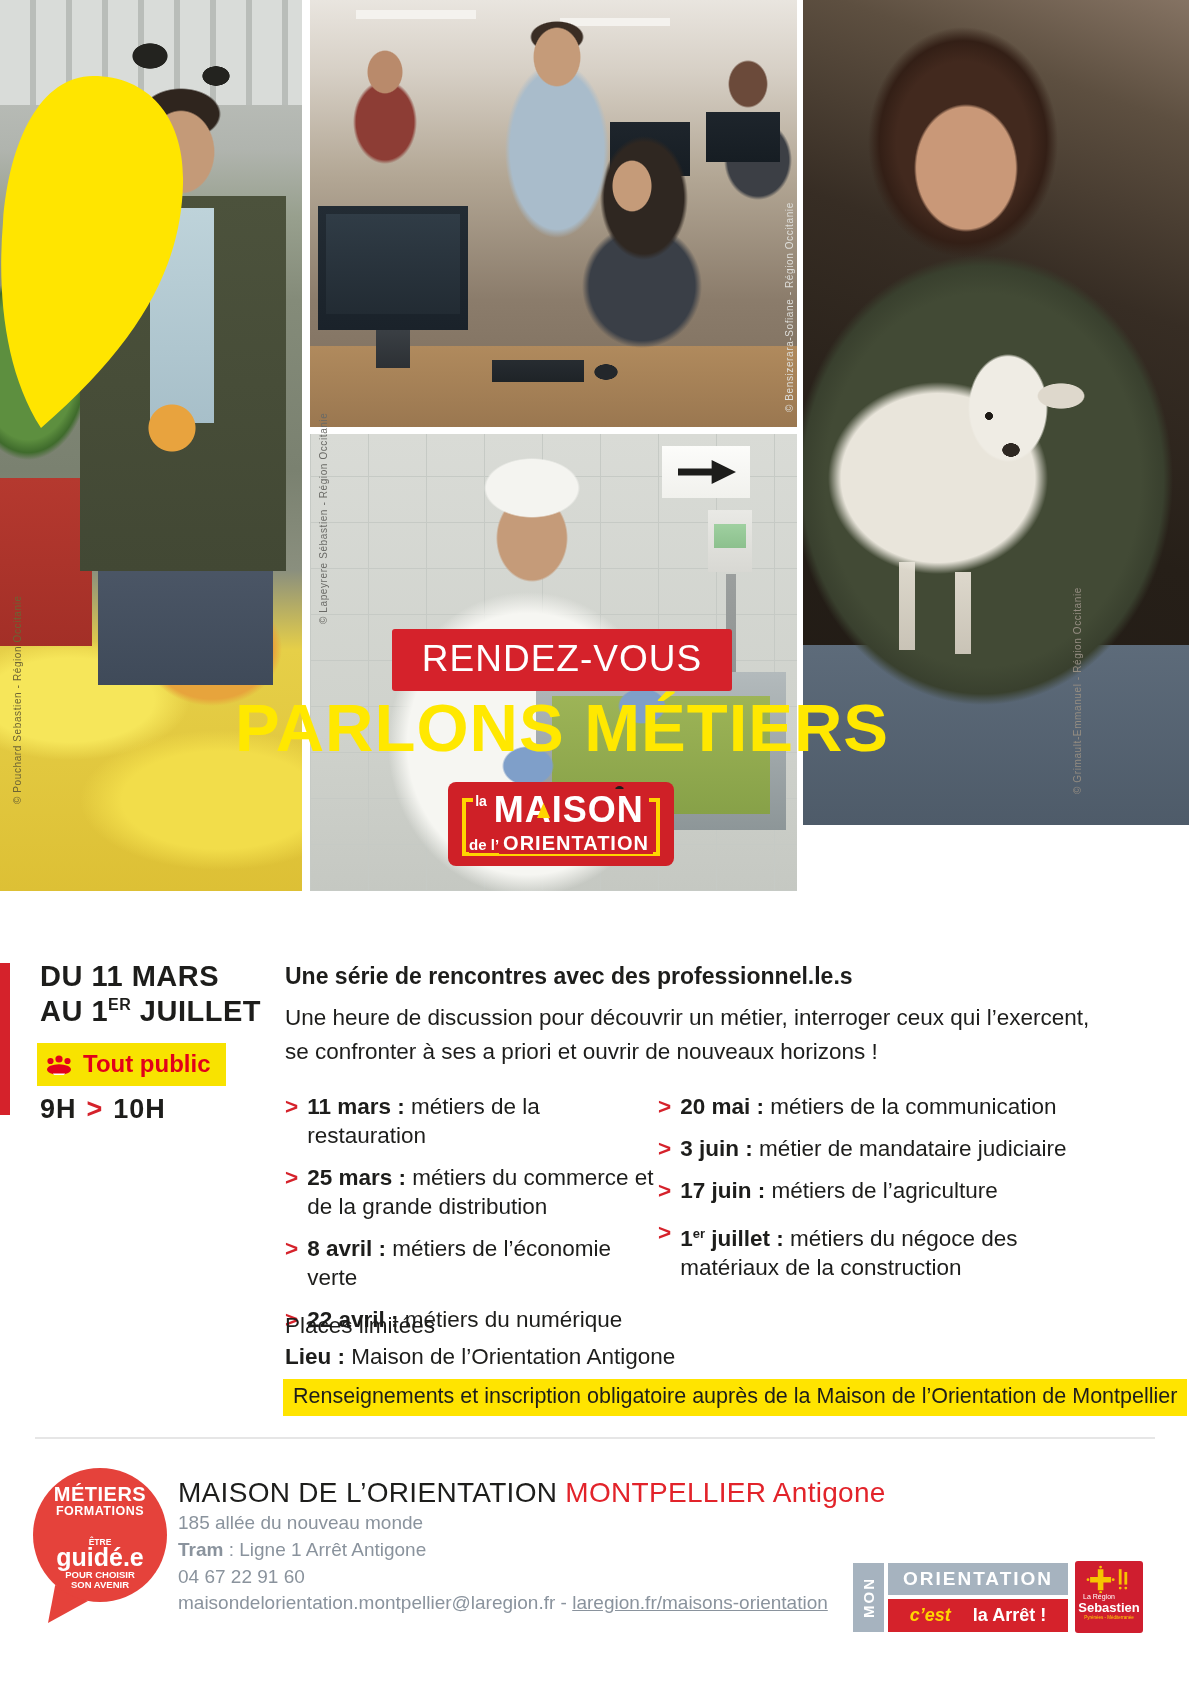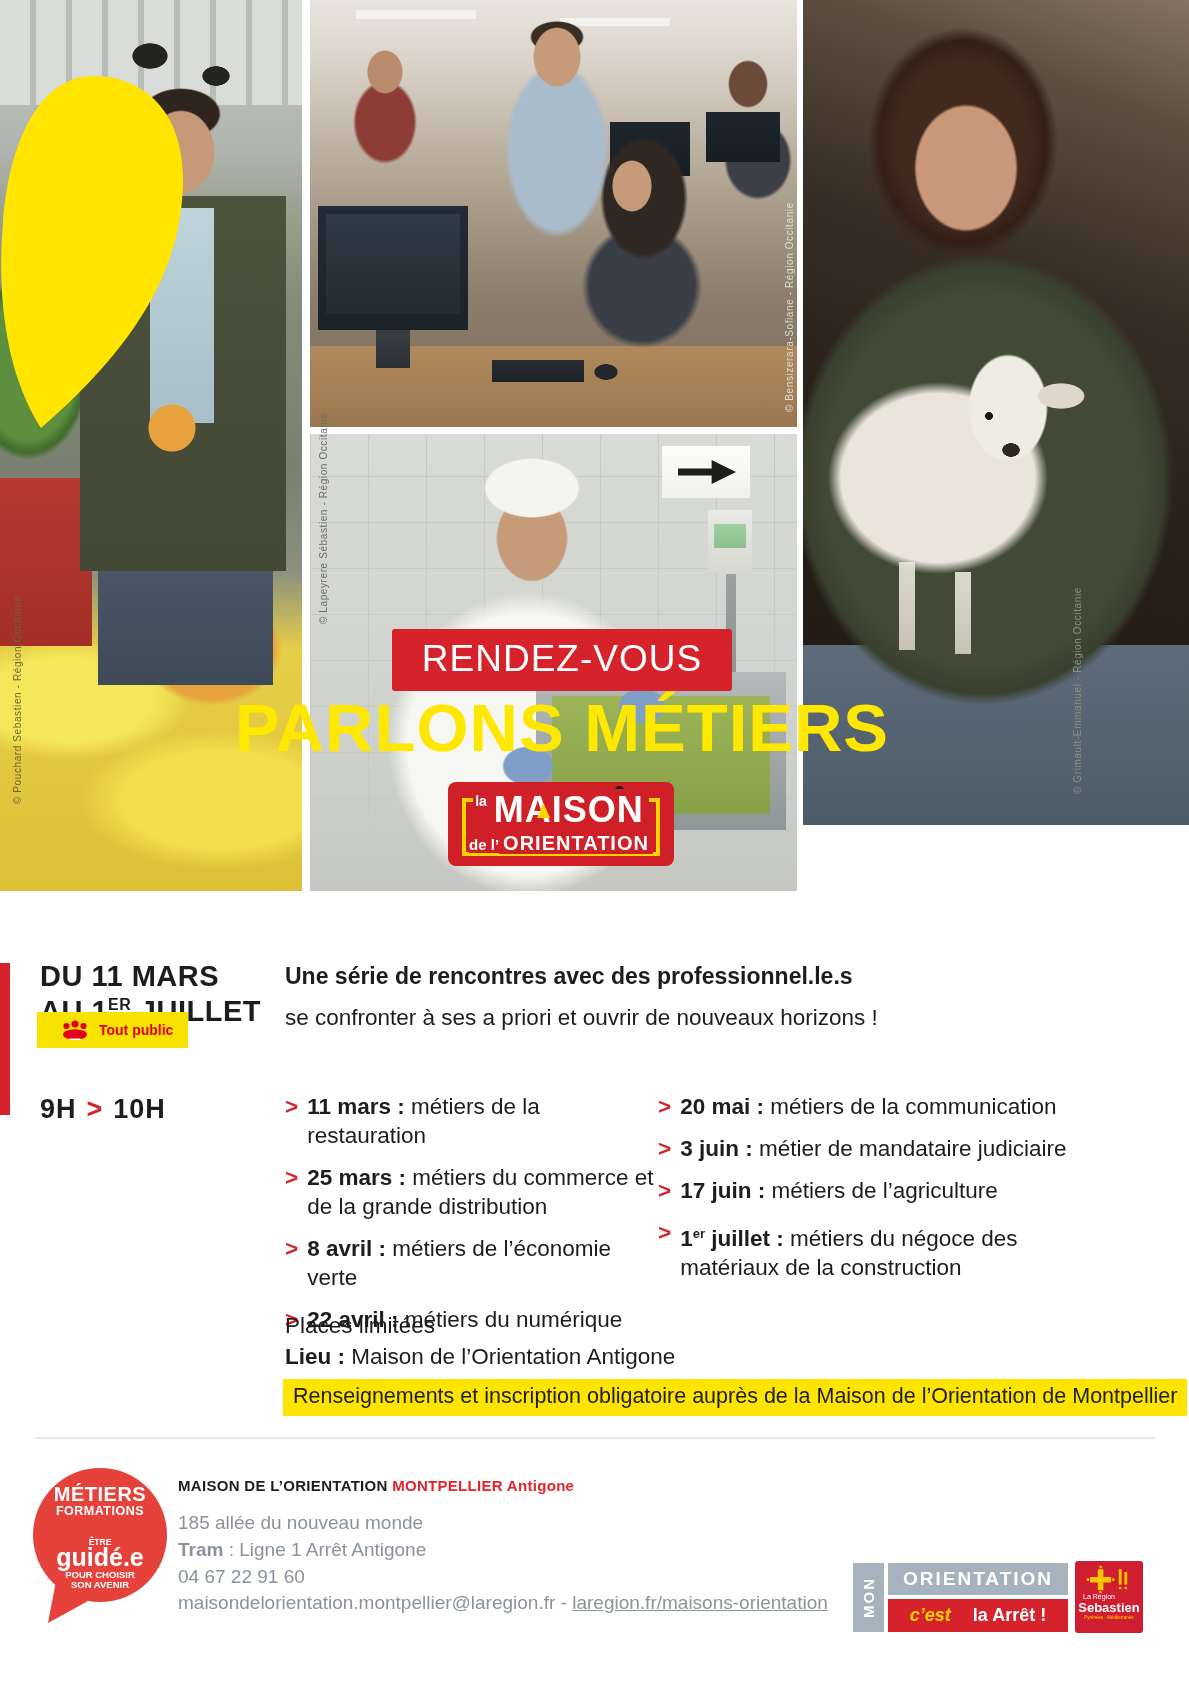--- a/index.html
+++ b/index.html
@@ -101,22 +101,22 @@
 .mo-maison{font-size:36px;font-weight:800;color:#fff;background:#cf2027;padding:0 5px;letter-spacing:1px}
 .mo-line2{position:absolute;top:50px;width:100%;text-align:center;z-index:2}
 .mo-de{font-size:15px;font-weight:700;color:#fff;background:#cf2027}
 .mo-orient{font-size:20px;font-weight:800;color:#fff;background:#cf2027;padding:0 4px;letter-spacing:1px}
 
 
 #red-bar{position:absolute;left:0;top:963px;width:10px;height:152px;background:#d5222b}
 .date-line{position:absolute;left:40px;font-size:29px;font-weight:800;letter-spacing:.5px}
 #date-l1{top:960px}#date-l2{top:995px}
 .date-line sup{font-size:16px;font-weight:800}
-#audience-badge{position:absolute;left:37px;top:1012px;background:#f8e300;color:#e2001a;
- display:flex;align-items:center;gap:9px;font-weight:800;font-size:14px;padding:7px 15px 8px 23px}
+#audience-badge{position:absolute;left:37px;top:1043px;background:#f8e300;color:#e2001a;
+ display:flex;align-items:center;gap:9px;font-weight:800;font-size:24px;padding:7px 15px 8px 7px}
 #time-row{position:absolute;left:40px;top:1094px;font-size:27px;font-weight:700;letter-spacing:1px}
 .chev-red{color:#d5222b;font-weight:800;margin:0 10px}
 
 
 #heading{position:absolute;left:285px;top:963px;font-size:23px;font-weight:700}
 #intro{position:absolute;left:285px;top:1001px;font-size:22.5px;line-height:34px}
 .col{position:absolute;display:flex;flex-direction:column;gap:13px}
 #col-left{left:285px;top:1092px;width:378px}
 #col-right{left:658px;top:1092px;width:430px}
 .session{display:flex;gap:9px;font-size:22.5px;line-height:29px}
@@ -134,21 +134,21 @@
 #bubble{position:absolute;left:33px;top:1468px;width:134px;height:134px;background:#e5423b;border-radius:50%}
 #bubble-tail{position:absolute;left:48px;top:1585px;width:40px;height:38px;background:#e5423b;
  clip-path:polygon(0 100%,18% 0,100% 42%)}
 #bubble-text{position:absolute;inset:0;display:flex;flex-direction:column;align-items:center;
  justify-content:center;color:#fff;padding-top:4px;line-height:1.05}
 .bl1{font-size:20px;font-weight:800;letter-spacing:.5px}
 .bl2{font-size:12.5px;font-weight:800;letter-spacing:.5px}
 .bl3{font-size:8.5px;font-weight:700;margin-top:20px}
 .bl4{font-size:25px;font-weight:800;margin-top:-3px}
 .bl5,.bl6{font-size:9.5px;font-weight:700}
-#f-org{position:absolute;left:178px;top:1477px;font-size:15px;font-weight:700;letter-spacing:.3px}
+#f-org{position:absolute;left:178px;top:1477px;font-size:28px;font-weight:400;letter-spacing:.3px}
 #f-org .loc{color:#e2232a}
 .f-line{position:absolute;left:178px;font-size:19px;color:#8a939d}
 #f-address{top:1512px}#f-tram{top:1539px}#f-phone{top:1566px}#f-contact{top:1592px}
 .f-line strong{font-weight:700;color:#8a939d}
 #f-contact a{color:#8a939d;text-decoration:underline}
 #mon-box{position:absolute;left:853px;top:1563px;width:31px;height:69px;background:#a6b3bf;
  display:flex;align-items:center;justify-content:center}
 #mon-box span{writing-mode:vertical-rl;transform:rotate(180deg);color:#fff;font-weight:800;
  font-size:15px;letter-spacing:2px}
 #orient-box{position:absolute;left:888px;top:1563px;width:180px;height:32px;background:#a6b3bf;
@@ -209,20 +209,21 @@
     <circle cx="23.5" cy="7" r="3.1" fill="#e2001a"></circle>
     <ellipse cx="15" cy="15.5" rx="12" ry="5.3" fill="#e2001a"></ellipse>
     <path d="M9 19.5a6 2.4 0 0 0 12 0z" fill="#fff"></path>
   </svg>
   <span>Tout public</span>
 </div>
 <div id="time-row"><span>9H</span><span class="chev-red">&gt;</span><span>10H</span></div>
 
 <h2 id="heading">Une série de rencontres avec des professionnel.le.s</h2>
 <div id="intro">
+  <div>Une heure de discussion pour découvrir un métier, interroger ceux qui l’exercent,</div>
   <div>se confronter à ses a priori et ouvrir de nouveaux horizons !</div>
 </div>
 <div id="col-left" class="col">
     <div class="session">
       <span class="chev">&gt;</span>
       <span class="stxt"><strong>11 mars :</strong> métiers de la restauration</span>
     </div>
     <div class="session">
       <span class="chev">&gt;</span>
       <span class="stxt"><strong>25 mars :</strong> métiers du commerce et de la grande distribution</span>

